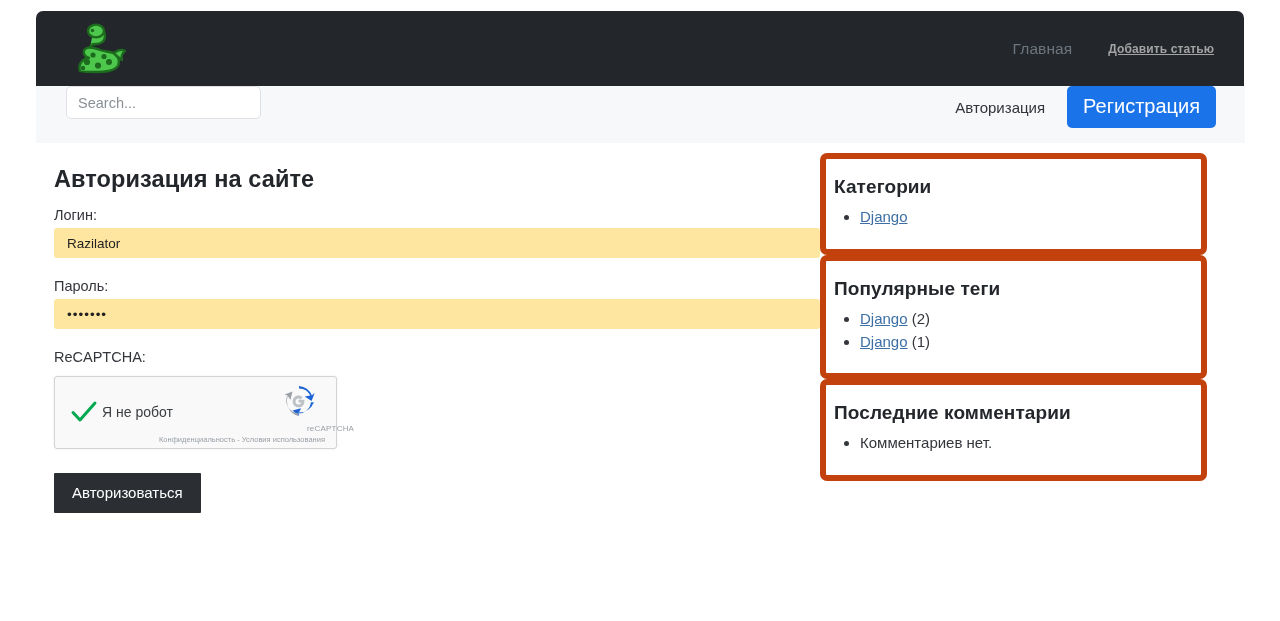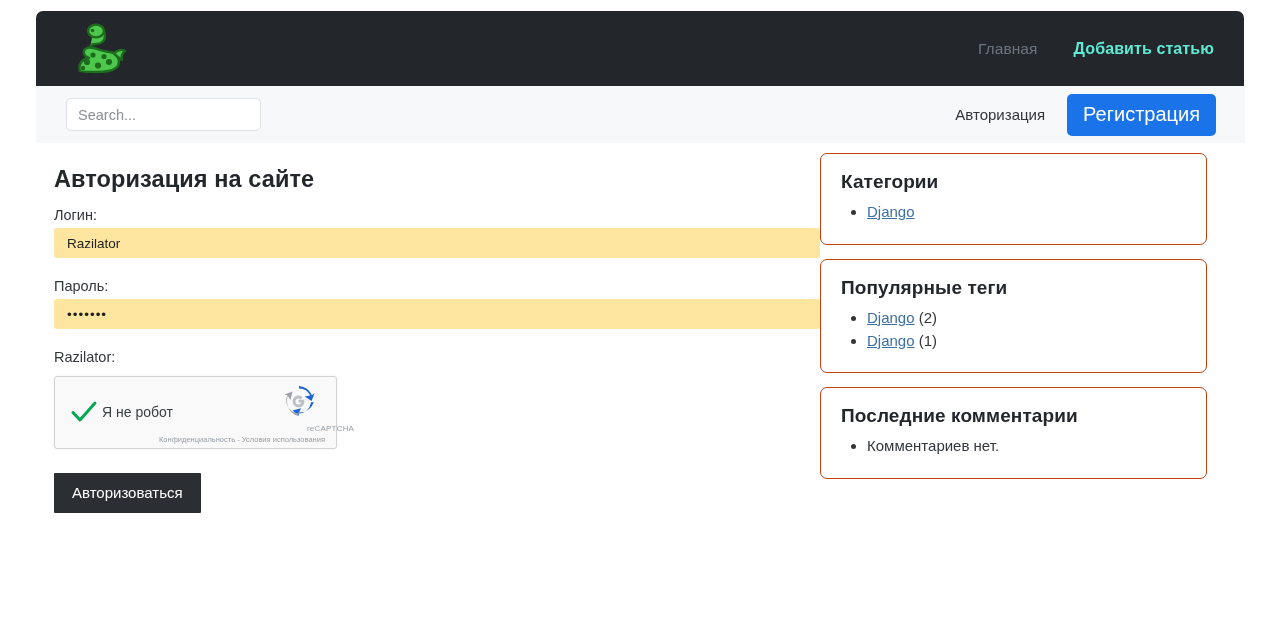--- a/index.html
+++ b/index.html
@@ -21,28 +21,28 @@
     display: flex; align-items: center;
     padding: 0 30px 0 34px;
   }
   .brand { display:flex; align-items:center; }
   .brand svg { display:block; }
   .nav-links { margin-left:auto; display:flex; align-items:center; gap: 36px; }
   .nav-link {
     font-size: 15.5px; color: #6c757d; text-decoration: none; letter-spacing: .1px;
     white-space: nowrap;
   }
-  .nav-link.active { color:#5eead4; font-weight: 700; font-size: 16px; }
+  .nav-link.active { color:#a3a3a3; font-weight: 700; font-size: 12px; text-decoration: underline; }
 
   
   .subbar {
     position:absolute; left:36px; top:86px;
     width:1209px; height:57px;
     background:#f7f8fa;
-    display:flex; align-items:center;
+    display:flex; align-items:flex-start;
     padding: 0 29px 0 30px;
   }
   .search-input {
     width: 195px; height: 33px;
     border: 1px solid #dfe1e5; border-radius: 5px;
     background:#ffffff; outline:none;
     font-family: "Liberation Sans", sans-serif;
     font-size: 14.5px; color:#333;
     padding: 0 11px;
   }
@@ -104,23 +104,22 @@
     margin-top: 24px;
     background:#2b2e33; color:#fff; border:none; border-radius:1px;
     font-family:"Liberation Sans", sans-serif;
     font-size:15px; padding: 11px 18px 12px; cursor:pointer;
   }
 
   
   .sidebar { width: 392px; padding-top: 10px; }
   .card {
     width: 387px; background:#ffffff;
-    border:1px solid #c2410c; border-radius:7px;
-    padding: 17px 20px 20px;
-    margin-bottom: 14px;
+    border:6px solid #c2410c; border-radius:7px;
+    padding: 17px 8px 20px;
   }
   .card-title {
     font-size:19px; font-weight:700; color:#23262b; margin:0 0 8px;
     letter-spacing:.1px;
   }
   .card ul { margin:0; padding-left: 26px; }
   .card li { font-size:15px; color:#33363b; line-height: 1.52; }
   .card a { color:#3d6fa5; text-decoration:underline; }
   .count { color:#33363b; }
 </style>
@@ -173,21 +172,21 @@
       <div class="field-block">
         <div class="field-label">Логин:</div>
         <input class="field-input" type="text" value="Razilator" style="">
       </div>
 
       <div class="field-block">
         <div class="field-label">Пароль:</div>
         <input class="field-input pw-dots" type="text" value="•••••••" style="">
       </div>
 
-      <div class="recaptcha-label">Razilator:</div>
+      <div class="recaptcha-label">ReCAPTCHA:</div>
 
       <div class="recaptcha">
         <span class="rc-check">
           <svg width="30" height="30" viewBox="0 0 30 30" aria-hidden="true">
             <path d="M4 15.5 L11 23 L26 6" fill="none" stroke="#00a84f" stroke-width="3" stroke-linecap="round" stroke-linejoin="round"></path>
           </svg>
         </span>
         <span class="rc-text">Я не робот</span>
         <span class="rc-logo">
           <svg width="36" height="36" viewBox="0 0 40 40" aria-hidden="true">

